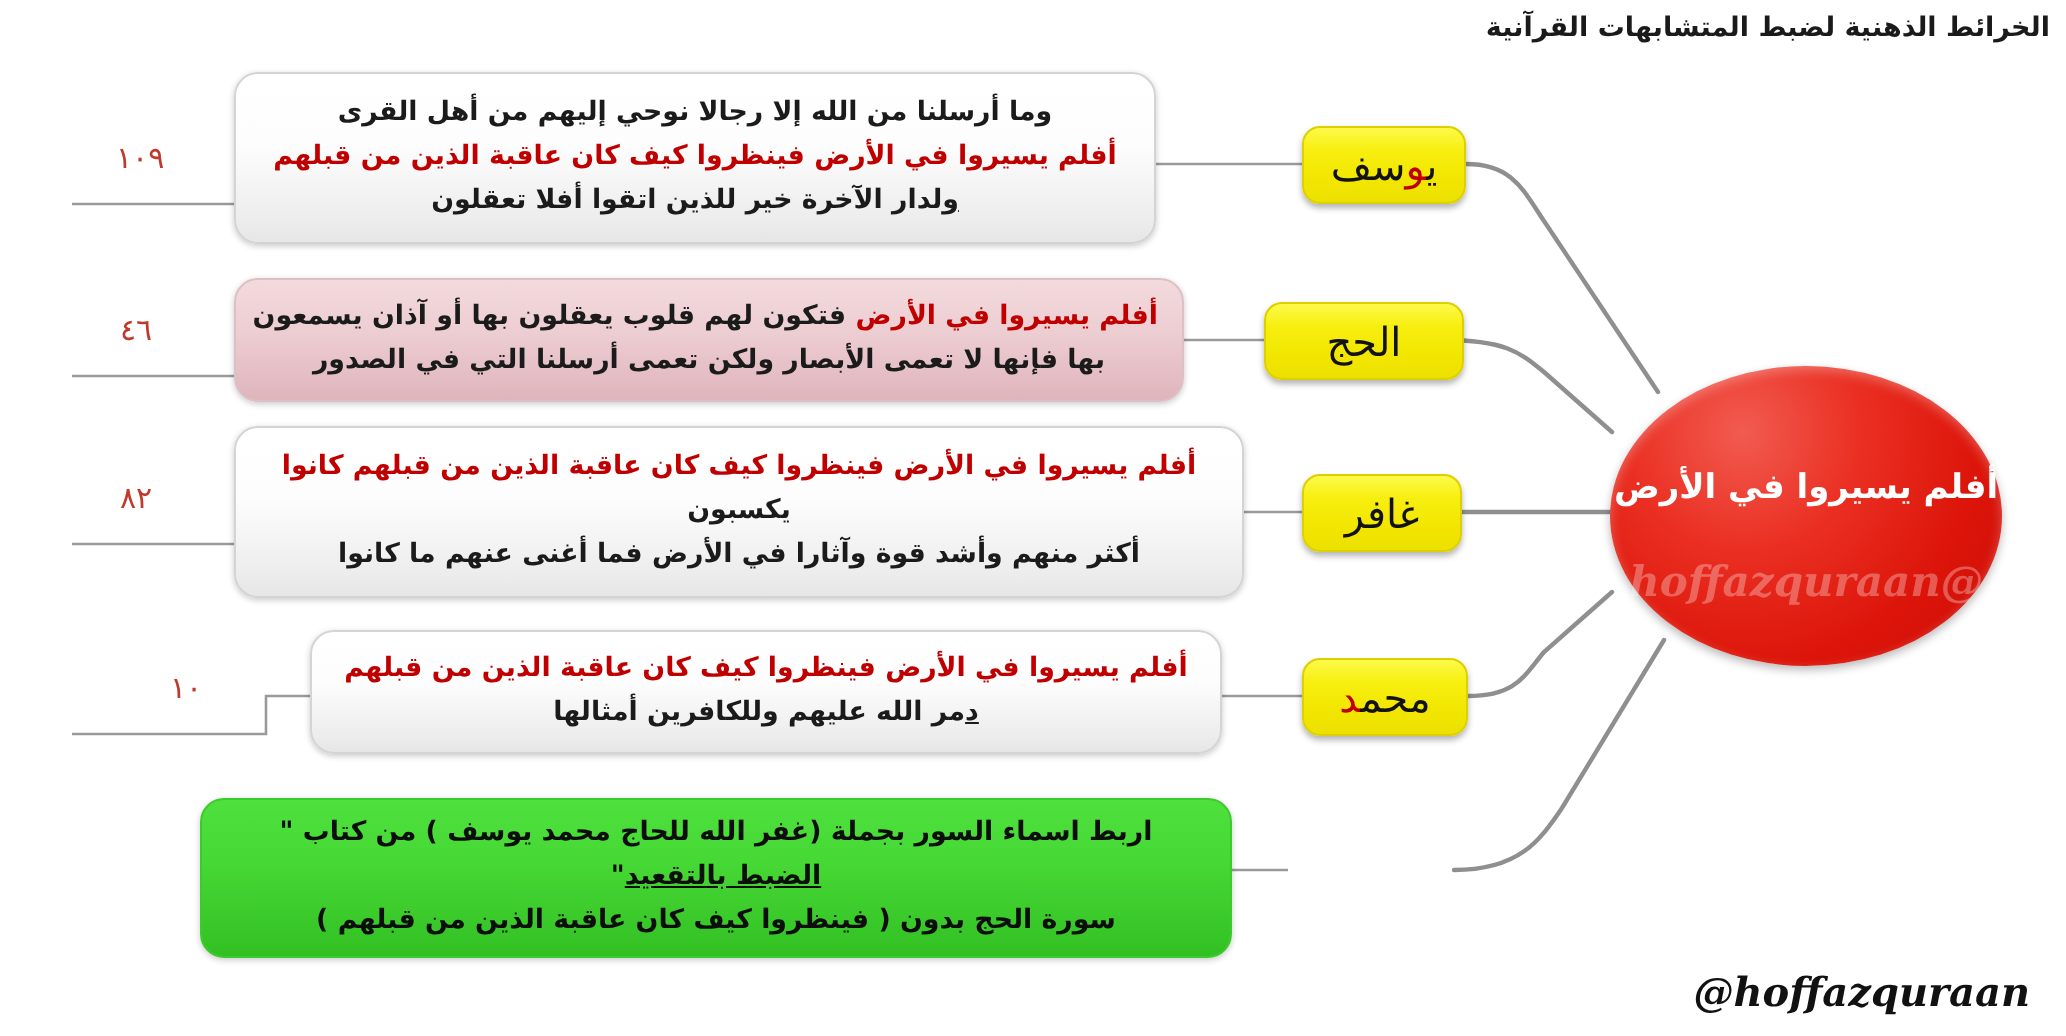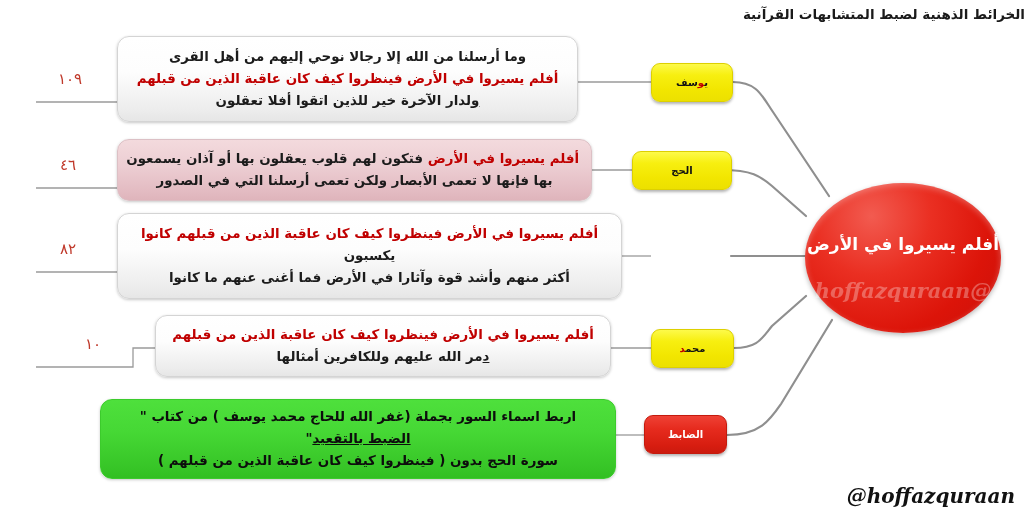--- a/index.html
+++ b/index.html
@@ -100,22 +100,22 @@
   
   .pill {
     position: absolute;
     z-index: 5;
     border-radius: 9px;
     display: flex;
     align-items: center;
     justify-content: center;
     direction: rtl;
     font-family: "DejaVu Sans", "Liberation Sans", sans-serif;
-    font-weight: bold;
-    font-size: 10px;
+    font-weight: normal;
+    font-size: 20px;
     box-shadow: 0 2px 3px rgba(0,0,0,0.3);
   }
   .pill-yellow {
     background: linear-gradient(to bottom, #fdfa4a 0%, #f7ef10 30%, #f2e600 70%, #ece000 100%);
     border: 1px solid #ddd000;
     color: #121212;
   }
   .pill-red {
     background: linear-gradient(to bottom, #ef4135 0%, #e62b1e 35%, #d71d10 80%, #cc1a0e 100%);
     border: 1px solid #c41a0d;
@@ -242,28 +242,28 @@
   </div>
 
   <div class="pill pill-yellow" style="left:651px; top:63px; width:82px; height:39px;">
     <span>ي<span class="rd">و</span>سف</span>
   </div>
 
   <div class="pill pill-yellow" style="left:632px; top:151px; width:100px; height:39px;">
     <span>الحج</span>
   </div>
 
+  <div class="pill pill-yellow" style="left:651px; top:237px; width:80px; height:39px;">
+    <span>غافر</span>
+  </div>
 
   <div class="pill pill-yellow" style="left:651px; top:329px; width:83px; height:39px;">
     <span>محم<span class="rd">د</span></span>
   </div>
 
-  <div class="pill pill-red" style="left:644px; top:415px; width:83px; height:39px;">
-    <span>الضابط</span>
-  </div>
 
   <div id="center-node" style="left:805px; top:183px; width:196px; height:150px;">
     <div id="center-label">أفلم يسيروا في الأرض</div>
     <div id="center-watermark">@hoffazquraan</div>
   </div>
 
   <div id="watermark">@hoffazquraan</div>
 
 </div>
 

